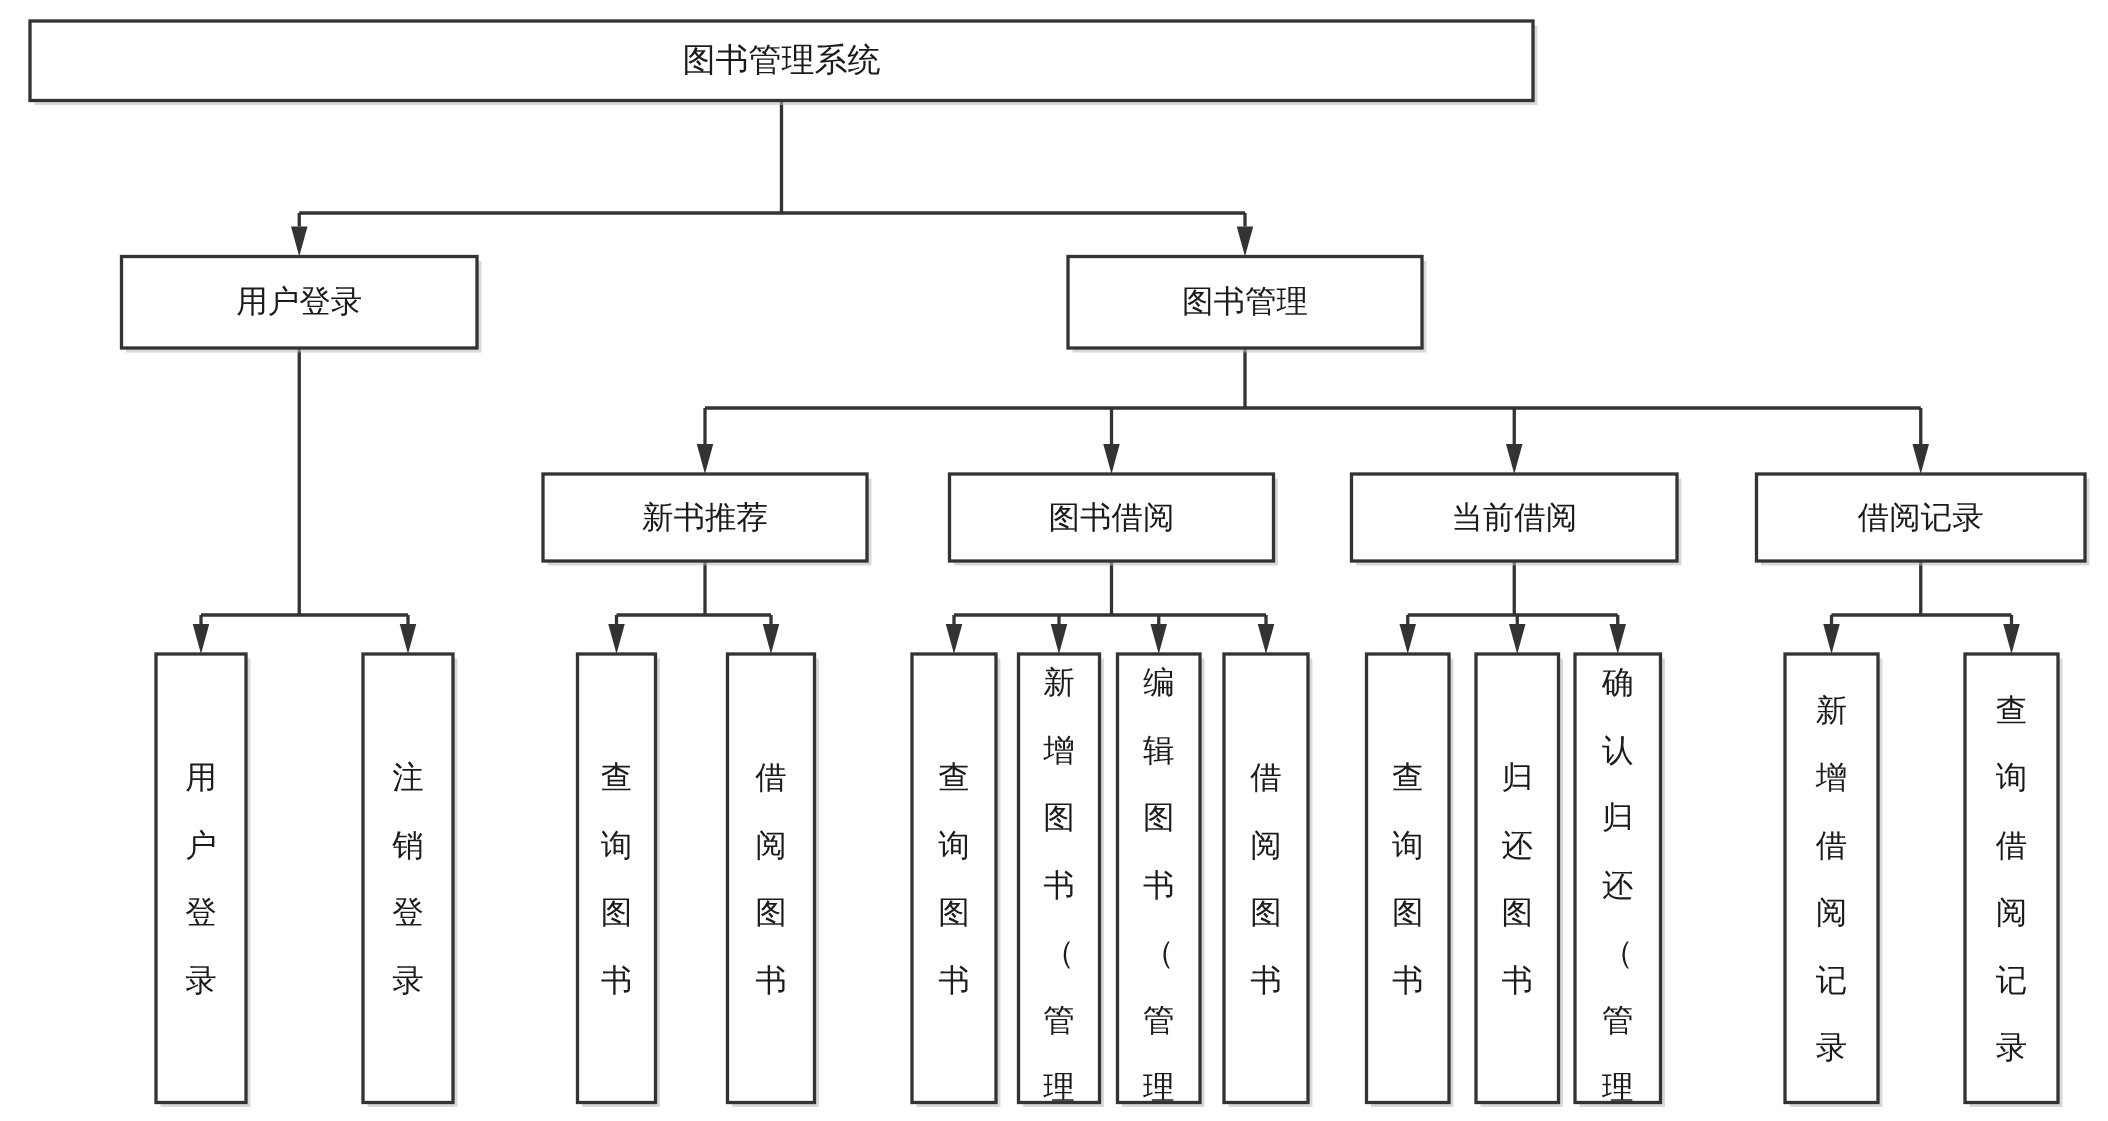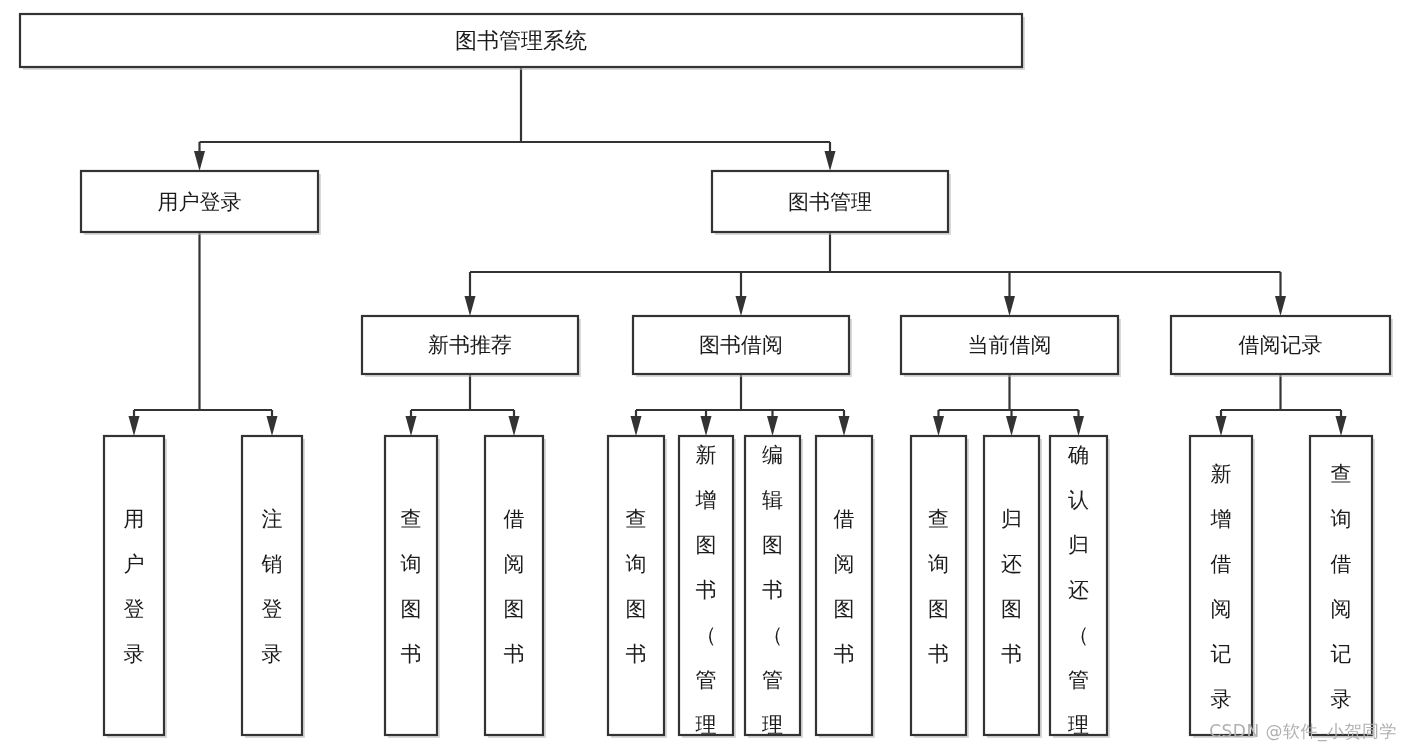--- a/index.html
+++ b/index.html
@@ -233,14 +233,13 @@
           <rect x="1190" y="436" width="62" height="299" class="node-box"></rect>
           <text x="1221" y="480.5" class="node-label-v"><tspan x="1221" dy="0">新</tspan><tspan x="1221" dy="45">增</tspan><tspan x="1221" dy="45">借</tspan><tspan x="1221" dy="45">阅</tspan><tspan x="1221" dy="45">记</tspan><tspan x="1221" dy="45">录</tspan></text>
         </g>
         <g>
           <rect x="1313" y="439" width="62" height="299" class="node-shadow"></rect>
           <rect x="1310" y="436" width="62" height="299" class="node-box"></rect>
           <text x="1341" y="480.5" class="node-label-v"><tspan x="1341" dy="0">查</tspan><tspan x="1341" dy="45">询</tspan><tspan x="1341" dy="45">借</tspan><tspan x="1341" dy="45">阅</tspan><tspan x="1341" dy="45">记</tspan><tspan x="1341" dy="45">录</tspan></text>
         </g>
       </g>
   </svg>
-  <div class="watermark">CSDN @软件_小贺同学</div>
 </div>
 
 </body></html>

